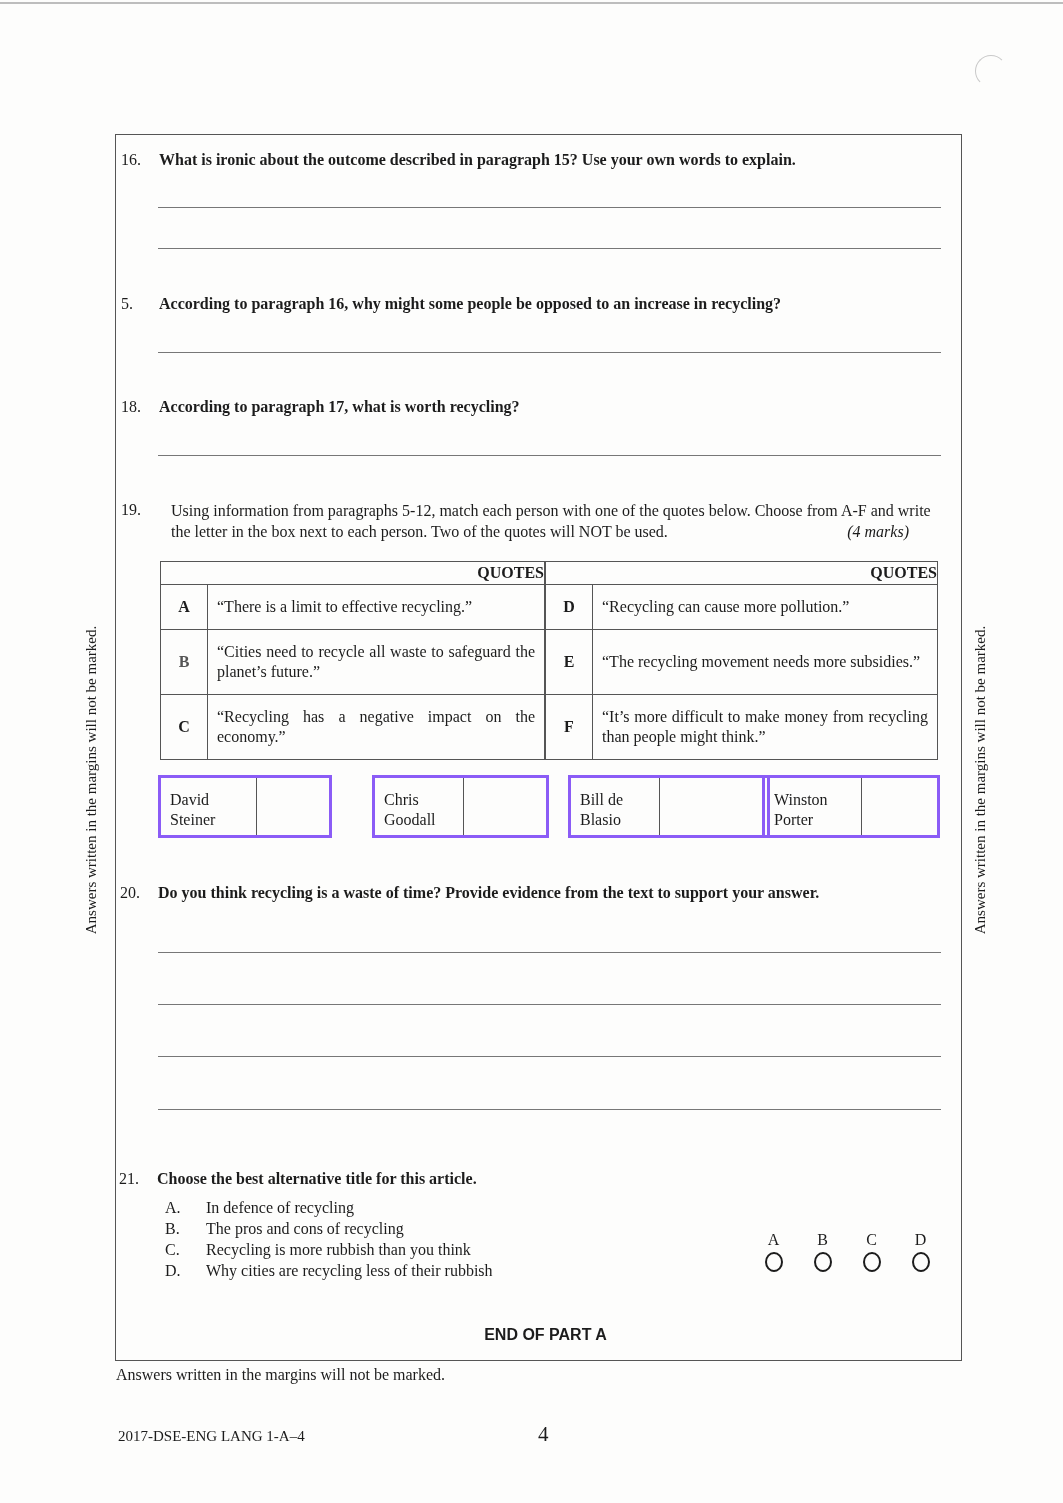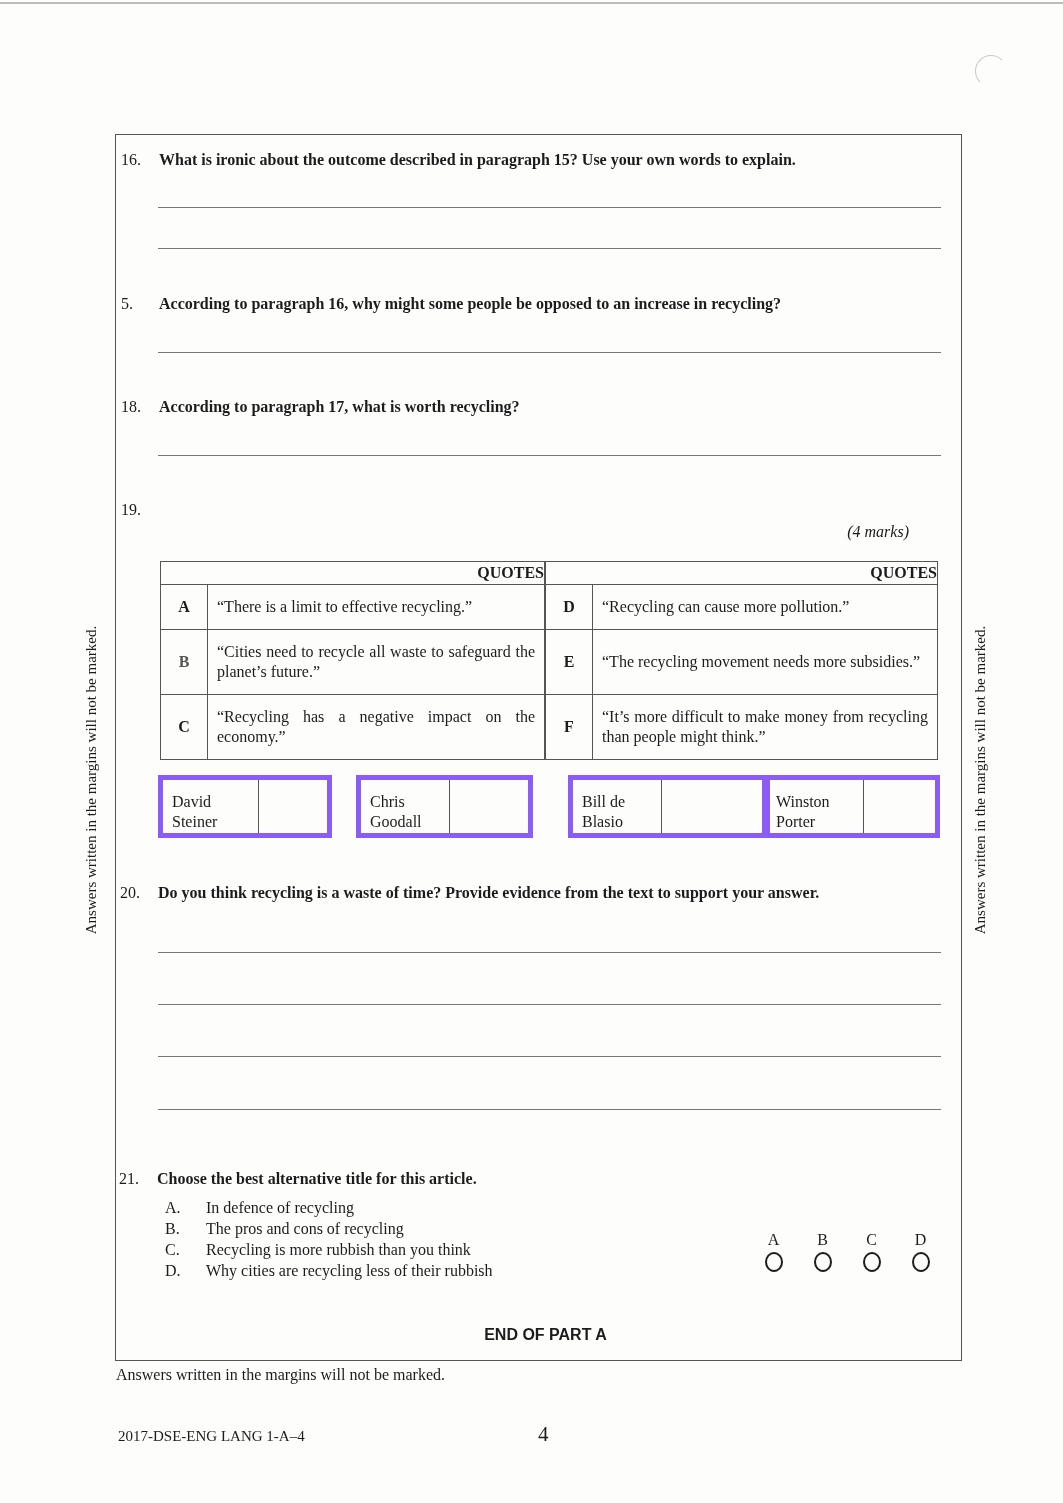--- a/index.html
+++ b/index.html
@@ -20,21 +20,21 @@
   .q19text { position: absolute; left: 171px; top: 500px; width: 770px; font-size: 16px; line-height: 21px; }
   .marks { font-style: italic; position: absolute; right: 32px; }
   table.quotes { position: absolute; top: 561px; border-collapse: collapse; font-size: 16px; line-height: 20px; }
   table.quotes td, table.quotes th { border: 1px solid #555; }
   table.quotes th { height: 22px; font-weight: bold; text-align: right; padding: 0; }
   table.quotes td.let { width: 44px; text-align: center; font-weight: bold; }
   table.quotes td.txt { padding: 0 9px; text-align: justify; text-align-last: left; }
   .qa { left: 160px; width: 385px; }
   .qb { left: 545px; width: 393px; }
   tr.r1 td { height: 42px; } tr.r2 td { height: 62px; } tr.r3 td { height: 62px; }
-  .namebox { position: absolute; top: 775px; height: 63px; border: 5px solid #8b5cf6; box-sizing: border-box; display: flex; }
+  .namebox { position: absolute; top: 775px; height: 63px; border: 3px solid #8b5cf6; box-sizing: border-box; display: flex; }
   .namebox .nm { width: 50%; border-right: 1px solid #555; padding: 12px 0 0 9px; box-sizing: border-box; font-size: 16px; line-height: 20px; }
   .namebox .ans { flex: 1; }
   .opt-list { position: absolute; left: 165px; top: 1197px; font-size: 16px; line-height: 21px; }
   .opt { display: flex; }
   .opt .l { width: 41px; }
   .bubbles { position: absolute; left: 749px; top: 1230px; display: flex; }
   .bub { width: 49px; display: flex; flex-direction: column; align-items: center; }
   .bub .bl { font-size: 16px; line-height: 20px; }
   .bub .circ { width: 18px; height: 20px; border: 2px solid #1c1c1c; border-radius: 50%; box-sizing: border-box; margin-top: 2px; cursor: pointer; }
   .end { position: absolute; left: 0; width: 1063px; top: 1326px; text-align: center; padding-left: 28px; box-sizing: border-box;
@@ -73,20 +73,21 @@
 <div class="q" style="left:121px; top:397px;">
   <span class="qnum">18.</span>
   <span class="qtext" style="left:38px">According to paragraph 17, what is worth recycling?</span>
 </div>
 <div class="rule" style="top:455px"></div>
 
 <div class="q" style="left:121px; top:500px;">
   <span class="qnum">19.</span>
 </div>
 <div class="q19text">
+  <span>Using information from paragraphs 5-12, match each person with one of the quotes below. Choose from A-F and write the letter in the box next to each person. Two of the quotes will NOT be used.</span>
   <span class="marks" style="top:21px;">(4 marks)</span>
 </div>
 
 <table class="quotes qa">
   <tbody>
       <tr>
         <th colspan="2">QUOTES</th>
       </tr>
   <tr class="r1">
     <td class="let">A</td>
@@ -123,21 +124,21 @@
 </tbody>
   </table>
 
 <div class="namebox" style="left:158px; width:174px;">
   <div class="nm" style="width:96px">
     <div>David</div>
     <div>Steiner</div>
   </div>
   <div class="ans"></div>
 </div>
-<div class="namebox" style="left:356px; width:177px;">
+<div class="namebox" style="left:372px; width:177px;">
   <div class="nm" style="width:89px">
     <div>Chris</div>
     <div>Goodall</div>
   </div>
   <div class="ans"></div>
 </div>
 <div class="namebox" style="left:568px; width:202px;">
   <div class="nm" style="width:89px">
     <div>Bill de</div>
     <div>Blasio</div>

